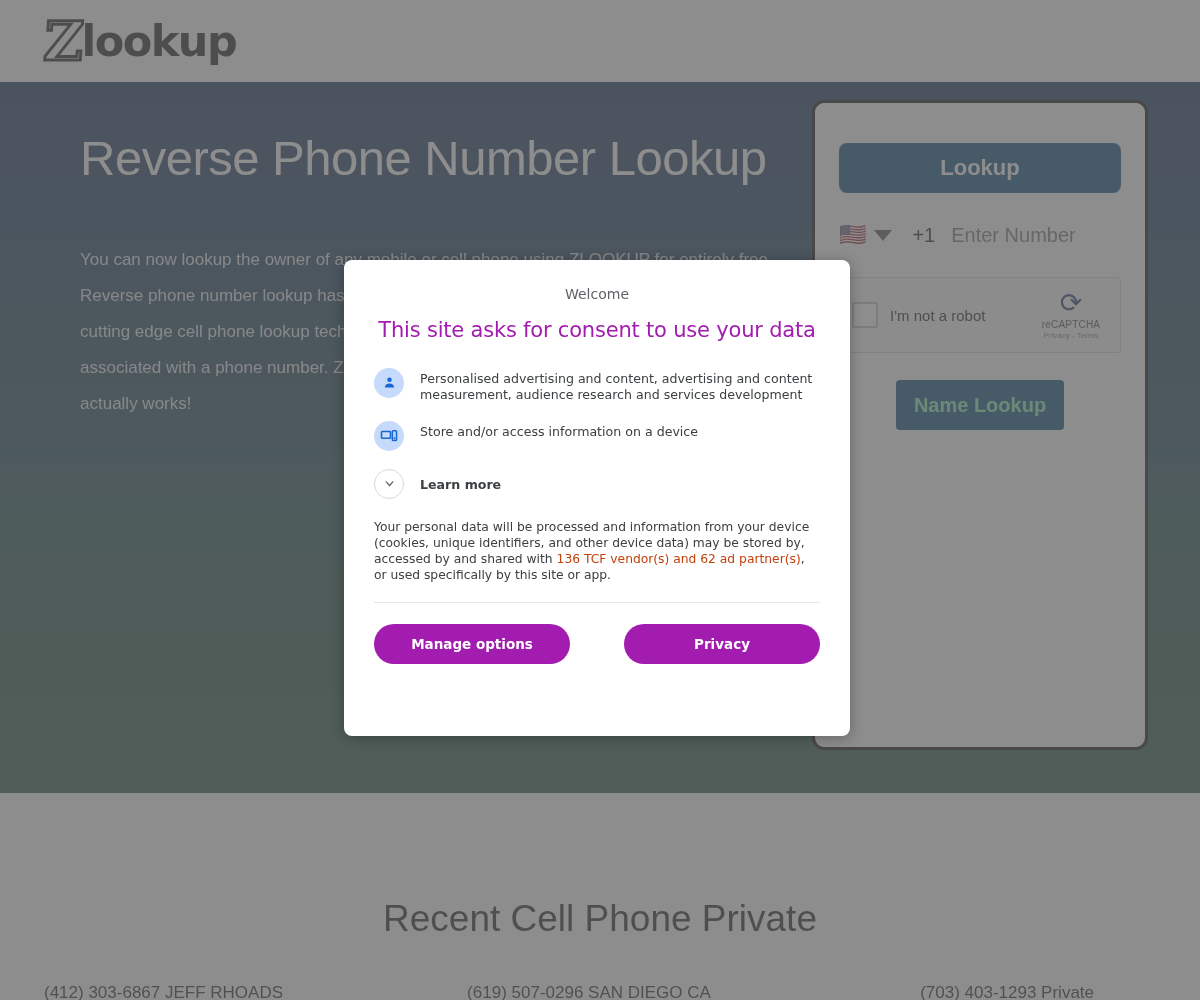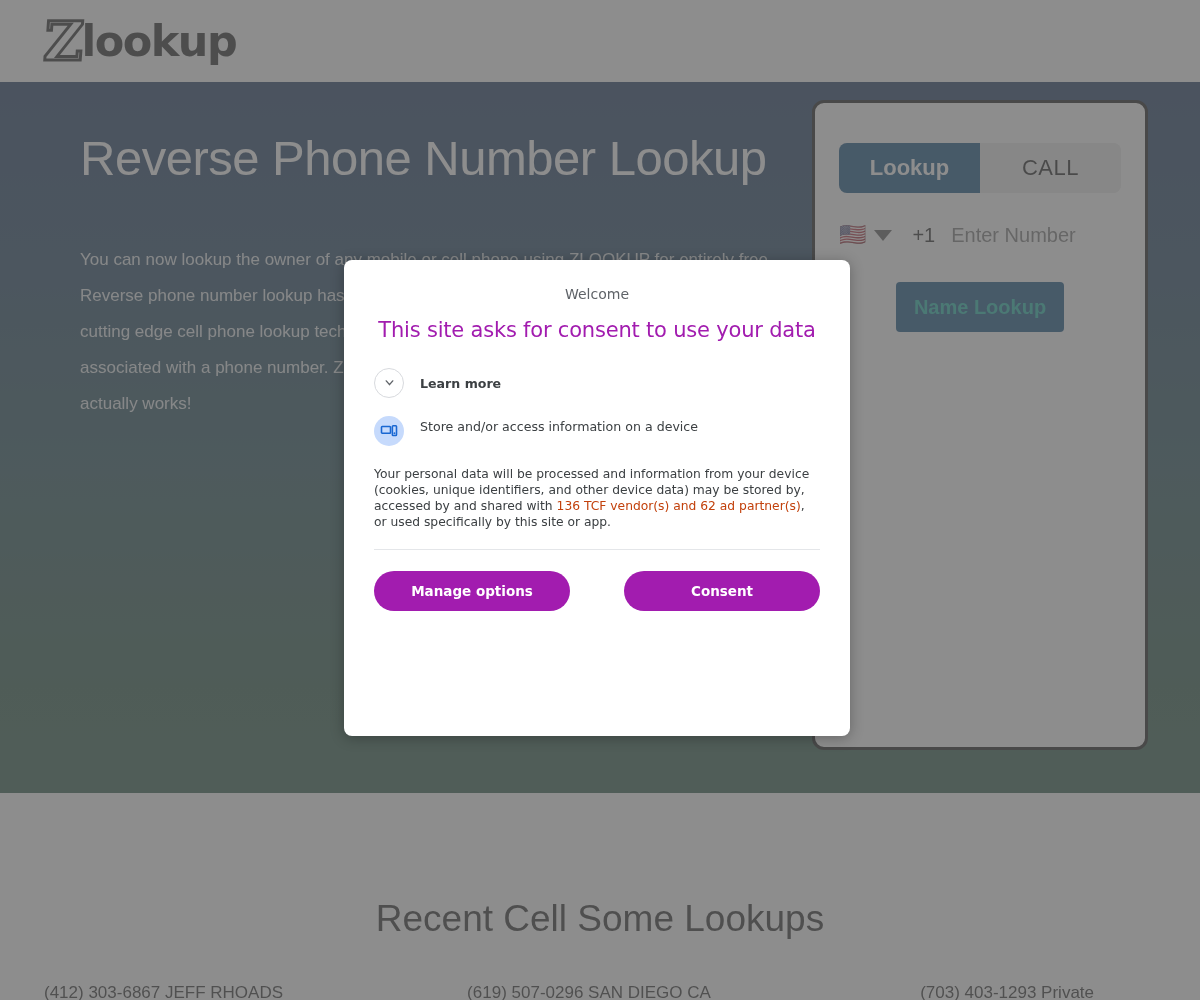--- a/index.html
+++ b/index.html
@@ -215,21 +215,21 @@
     color: #7a7a7a;
     margin-top: 1px;
   }
 
   .name-lookup-btn {
     display: block;
     margin: 27px auto 0 auto;
     width: 168px;
     height: 50px;
     background: #07487c;
-    color: #14b8a6;
+    color: #86efac;
     border: none;
     border-radius: 4px;
     font-size: 20px;
     font-weight: 700;
     font-family: "Liberation Sans", sans-serif;
     cursor: pointer;
   }
 
   
   .recent {
@@ -377,81 +377,98 @@
       <div class="hero-inner">
         <h1 class="hero-title">Reverse Phone Number Lookup</h1>
         <p class="hero-para">You can now lookup the owner of any mobile or cell phone using ZLOOKUP for entirely free. Reverse phone number lookup has never been more accurate and reliable. ZLOOKUP uses cutting edge cell phone lookup technology to find the owner name of the person or business associated with a phone number. ZLOOKUP is a truly free reverse cell phone lookup - and it actually works!</p>
       </div>
     </div>
 
     <div class="lookup-widget">
 
       <div class="tab-row">
         <div class="tab active">Lookup</div>
-        <div class="tab inactive">CALL</div>
       </div>
 
       <div class="number-row">
         <span class="flag">🇺🇸</span>
         <span class="caret-down"></span>
         <span class="dialcode">+1</span>
         <input class="num-input" type="text" placeholder="Enter Number" style="">
 
       </div>
 
+      <div class="recaptcha">
+        <span class="rc-check"></span>
+        <span class="rc-label">I'm not a robot</span>
+        <span class="rc-brand">
+          <span class="rc-logo">⟳</span>
+          <span class="rc-name" style="display:block">reCAPTCHA</span>
+          <span class="rc-legal" style="display:block">Privacy - Terms</span>
+        </span>
+      </div>
 
       <button class="name-lookup-btn">Name Lookup</button>
     </div>
 
     <div class="recent">
-      <h2 class="recent-title">Recent Cell Some Lookups</h2>
+      <h2 class="recent-title">Recent Cell Phone Private</h2>
       <div class="recent-list">
         <div class="recent-item">(412) 303-6867 JEFF RHOADS</div>
         <div class="recent-item">(619) 507-0296 SAN DIEGO CA</div>
         <div class="recent-item">(703) 403-1293 Private</div>
       </div>
     </div>
   </div>
 
   <div class="scrim"></div>
 
   <div class="consent-dialog">
 
     <div class="cd-welcome">Welcome</div>
     <div class="cd-heading">This site asks for consent to use your data</div>
 
     <div class="cd-items">
 
-
       <div class="cd-item">
-        <span class="cd-icon outline">
-          <svg width="13" height="13" viewBox="0 0 24 24" fill="none" stroke="#5f6368" stroke-width="2.6" stroke-linecap="round" stroke-linejoin="round">
-            <polyline points="6 9 12 16 18 9"></polyline>
+        <span class="cd-icon">
+          <svg width="17" height="17" viewBox="0 0 24 24" fill="#1967d2">
+            <circle cx="12" cy="8" r="3.2"></circle>
+            <path d="M5.5 19c0-3.6 3-5.6 6.5-5.6s6.5 2 6.5 5.6z"></path>
           </svg>
         </span>
-        <span class="cd-item-text strong">Learn more</span>
+        <span class="cd-item-text">Personalised advertising and content, advertising and content measurement, audience research and services development</span>
       </div>
 
       <div class="cd-item">
         <span class="cd-icon">
           <svg width="18" height="18" viewBox="0 0 24 24" fill="none" stroke="#1967d2" stroke-width="2.1">
             <rect x="2" y="6" width="12" height="9" rx="1"></rect>
             <rect x="16.5" y="5" width="5.5" height="13" rx="1"></rect>
             <line x1="19.2" y1="15" x2="19.3" y2="15" stroke-width="2.4" stroke-linecap="round"></line>
           </svg>
         </span>
         <span class="cd-item-text">Store and/or access information on a device</span>
       </div>
+
+      <div class="cd-item">
+        <span class="cd-icon outline">
+          <svg width="13" height="13" viewBox="0 0 24 24" fill="none" stroke="#5f6368" stroke-width="2.6" stroke-linecap="round" stroke-linejoin="round">
+            <polyline points="6 9 12 16 18 9"></polyline>
+          </svg>
+        </span>
+        <span class="cd-item-text strong">Learn more</span>
+      </div>
     </div>
 
     <div class="cd-body">
       <p><span>Your personal data will be processed and information from your device (cookies, unique identifiers, and other device data) may be stored by, accessed by and shared with </span><a class="cd-link">136 TCF vendor(s) and 62 ad partner(s)</a><span>, or used specifically by this site or app.</span></p>
     </div>
 
     <div class="cd-divider"></div>
 
     <div class="cd-actions">
       <button class="cd-btn">Manage options</button>
-      <button class="cd-btn">Consent</button>
+      <button class="cd-btn">Privacy</button>
     </div>
   </div>
 
 </div>
 
 </body></html>

